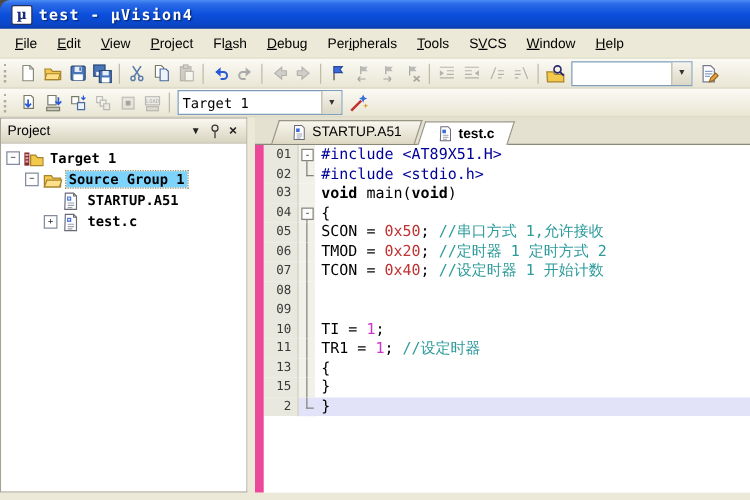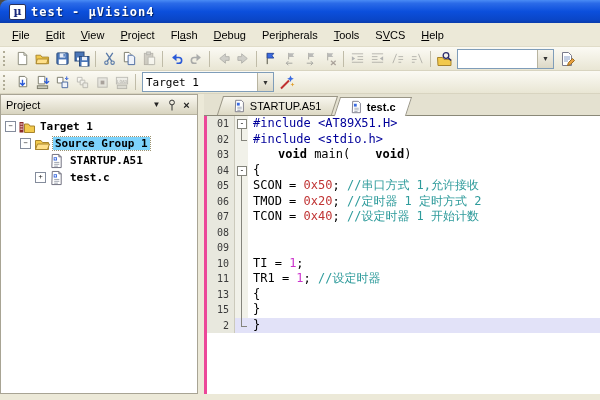--- a/index.html
+++ b/index.html
@@ -56,38 +56,38 @@
   
   .editor{flex:1;display:flex;flex-direction:column;min-width:0;}
   .tabbar{height:21px;flex:none;display:flex;align-items:flex-end;padding-left:16px;
      background:#e4e1d0;border-bottom:1px solid #8a8878;}
   .tab{height:18px;display:flex;align-items:center;padding:0 12px;margin-right:2px;
      transform:skewX(-18deg);border:1px solid #9a9686;border-bottom:none;
      background:linear-gradient(180deg,#f8f6ee,#ddd9c4);position:relative;}
   .tab-inner{transform:skewX(18deg);display:flex;align-items:center;gap:4px;white-space:nowrap;}
   .tab.active{background:#fff;font-weight:bold;bottom:-1px;z-index:2;}
   .code-area{flex:1;display:flex;flex-direction:column;background:#fff;
-     border-left:3px solid #ec4899;overflow:hidden;}
+     border-left:7px solid #ec4899;overflow:hidden;}
   .cl{display:flex;height:15.5px;flex:none;}
   .cl-num{width:22px;flex:none;background:#e8e8de;color:#3a3a3a;text-align:right;
      padding-right:5px;font:10px/15.5px "DejaVu Sans Mono",monospace;border-right:1px solid #cccabc;}
   .cl-fold{width:13px;flex:none;position:relative;background:#f1f1e9;}
   .cl-code{flex:1;font:12px/15.5px "DejaVu Sans Mono",monospace;white-space:pre;
      padding-left:5px;overflow:hidden;}
   .cl.current .cl-fold,.cl.current .cl-code{background:#e2e2f8;}
   .fm-line{position:absolute;left:6px;top:0;bottom:0;border-left:1px solid #84847c;}
   .fm-end{position:absolute;left:6px;top:0;height:8px;width:5px;
      border-left:1px solid #84847c;border-bottom:1px solid #84847c;}
   .fm-box{position:absolute;left:2px;top:3px;width:8px;height:8px;border:1px solid #84847c;
      background:#fff;font:8px/8px "DejaVu Sans Mono",monospace;text-align:center;color:#222;font-style:normal;}
   .fm-below{position:absolute;left:6px;top:13px;bottom:0;border-left:1px solid #84847c;}
   .code-rest{flex:1;background:#fff;}
   
   .sg-pp{color:#00009a;}
-  .sg-kw{font-weight:bold;color:#000;margin-left:25px;}
+  .sg-kw{font-weight:bold;color:#000;}
   .sg-num{color:#c03434;}
   .sg-dec{color:#cc33cc;}
   .sg-str{color:#a62c2c;}
   .sg-com{color:#2e9b9b;}
   .sg-plain{color:#000;}
 </style>
 </head>
 <body>
 
 <div class="desktop-strip"></div>
@@ -100,20 +100,21 @@
 <div class="menubar" id="menu-bar">
     <span class="menu-item"><u>F</u>ile</span>
     <span class="menu-item"><u>E</u>dit</span>
     <span class="menu-item"><u>V</u>iew</span>
     <span class="menu-item"><u>P</u>roject</span>
     <span class="menu-item">Fl<u>a</u>sh</span>
     <span class="menu-item"><u>D</u>ebug</span>
     <span class="menu-item">Per<u>i</u>pherals</span>
     <span class="menu-item"><u>T</u>ools</span>
     <span class="menu-item">S<u>V</u>CS</span>
+    <span class="menu-item"><u>W</u>indow</span>
     <span class="menu-item"><u>H</u>elp</span>
   </div>
 
 <div class="toolbar row1" id="toolbar-main">
   <span class="grip"></span>
 <span class="tb-btn">
       <span style="display: inline-flex;">
         <svg width="15" height="15" viewBox="0 0 16 16">
           <path d="M3.5 1.5h6l3 3v10h-9z" fill="#fff" stroke="#8a8a7a"></path>
           <path d="M9.5 1.5v3h3" fill="none" stroke="#8a8a7a"></path>

